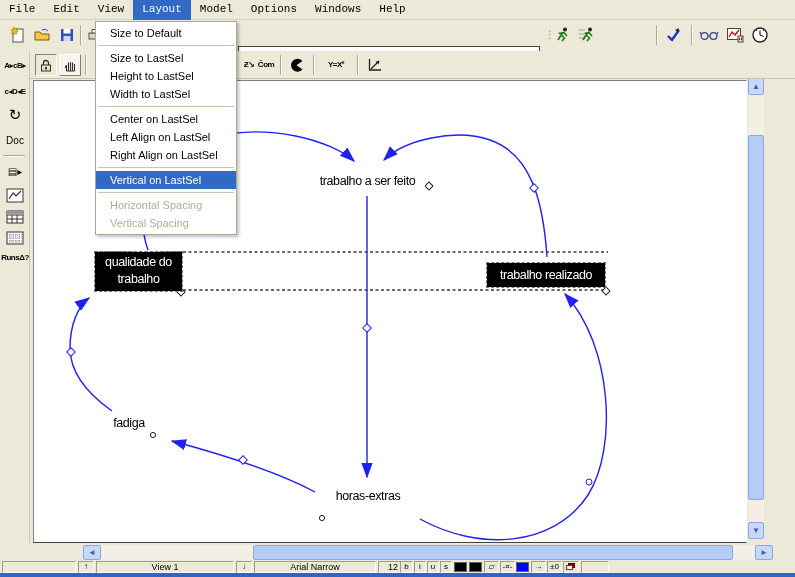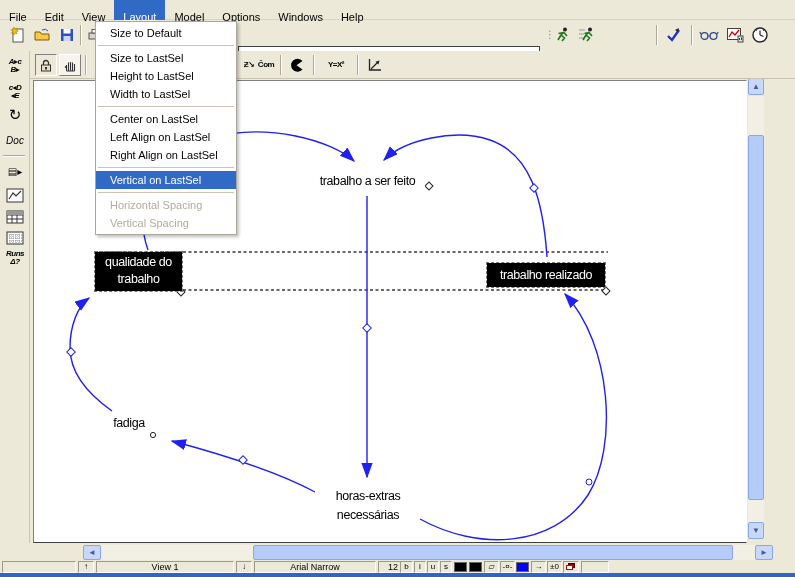--- a/index.html
+++ b/index.html
@@ -8,21 +8,21 @@
     position:relative; overflow:hidden;
     background:#ece9d8;
     font-family:"Liberation Sans","DejaVu Sans",sans-serif;
     font-size:11px; color:#000;
   }
   .abs { position:absolute; }
 
   
   #menubar { left:0; top:0; width:795px; height:20px; background:#ece9d8;
              border-bottom:1px solid #d8d4c0; display:flex; align-items:stretch; z-index:6; }
-  .menu-item { padding:11px 9px 0 9px; height:20px; cursor:default; }
+  .menu-item { padding:3px 9px 0 9px; height:20px; cursor:default;font-family:Liberation Mono, monospace; }
   .menu-item.active { background:#316ac5; color:#fff; }
 
   
   #toolbar1 { left:0; top:21px; width:795px; height:30px; background:#ece9d8; z-index:5; }
   #toolbar2 { left:30px; top:51px; width:765px; height:28px; background:#ece9d8;
               border-bottom:1px solid #c9c5b2; z-index:5; }
   .tbtn { position:absolute; width:22px; height:22px; display:flex; align-items:center;
           justify-content:center; }
   .tbtn.pressed { border:1px solid; border-color:#fff #808080 #808080 #fff; background:#f6f4ec; }
   .tbtn.sunken  { border:1px solid; border-color:#808080 #fff #fff #808080; }
@@ -31,22 +31,22 @@
   .minitext { font-size:8px; font-weight:bold; letter-spacing:-0.5px; line-height:8px; text-align:center; }
   .dots { font-size:10px; color:#888; letter-spacing:0; }
 
   #runfield { position:absolute; left:238px; top:25px; width:302px; height:22px;
               background:#fff; border:1px solid #404040; font-weight:bold; font-size:13px;
               padding:2px 4px; font-family:"Liberation Sans",sans-serif; }
 
   
   #sidebar { left:0; top:51px; width:30px; height:492px; background:#ece9d8;
              border-right:1px solid #c9c5b2; z-index:5; }
-  .sbtn { position:absolute; left:2px; width:26px; height:22px; display:flex; flex-direction:column;
-          align-items:center; justify-content:center;font-style:italic; }
+  .sbtn { position:absolute; left:2px; width:26px; height:22px; display:flex; flex-direction:row;
+          align-items:center; justify-content:center; }
   .ssep { position:absolute; left:3px; width:22px; height:2px; border-top:1px solid #aca899;
           border-bottom:1px solid #fff; }
 
   
   #canvas { left:33px; top:80px; width:714px; height:463px; background:#fff;
             border:1px solid #808080; border-right-color:#fff; border-bottom-color:#404040; z-index:1; }
   #diagram { left:0; top:0; z-index:2; }
   .varlabel { position:absolute; z-index:3; font-size:12.5px; letter-spacing:-0.4px;
               text-align:center; line-height:17px; background:#fff; cursor:default; }
   .varlabel.selected { background:#000; color:#fff; outline:1px dashed #777; }
@@ -283,21 +283,20 @@
 
 <div class="varlabel" style="left:310px;top:173px;width:115px">trabalho a ser feito</div>
 <div class="varlabel selected" style="left:95px;top:252px;width:87px;height:39px;padding-top:2px">
   <div>qualidade do</div>
   <div>trabalho</div>
 </div>
 <div class="varlabel selected" style="left:487px;top:263px;width:118px;height:24px;line-height:24px">trabalho realizado</div>
 <div class="varlabel" style="left:105px;top:415px;width:48px">fadiga</div>
 <div class="varlabel" style="left:316px;top:487px;width:104px;line-height:19px">
   <div>horas-extras</div>
-  <div>necessárias</div>
 </div>
 
 <div id="layoutmenu" class="abs">
   <div class="mi">Size to Default</div>
   <div class="msep"></div>
   <div class="mi">Size to LastSel</div>
   <div class="mi">Height to LastSel</div>
   <div class="mi">Width to LastSel</div>
   <div class="msep"></div>
   <div class="mi">Center on LastSel</div>

